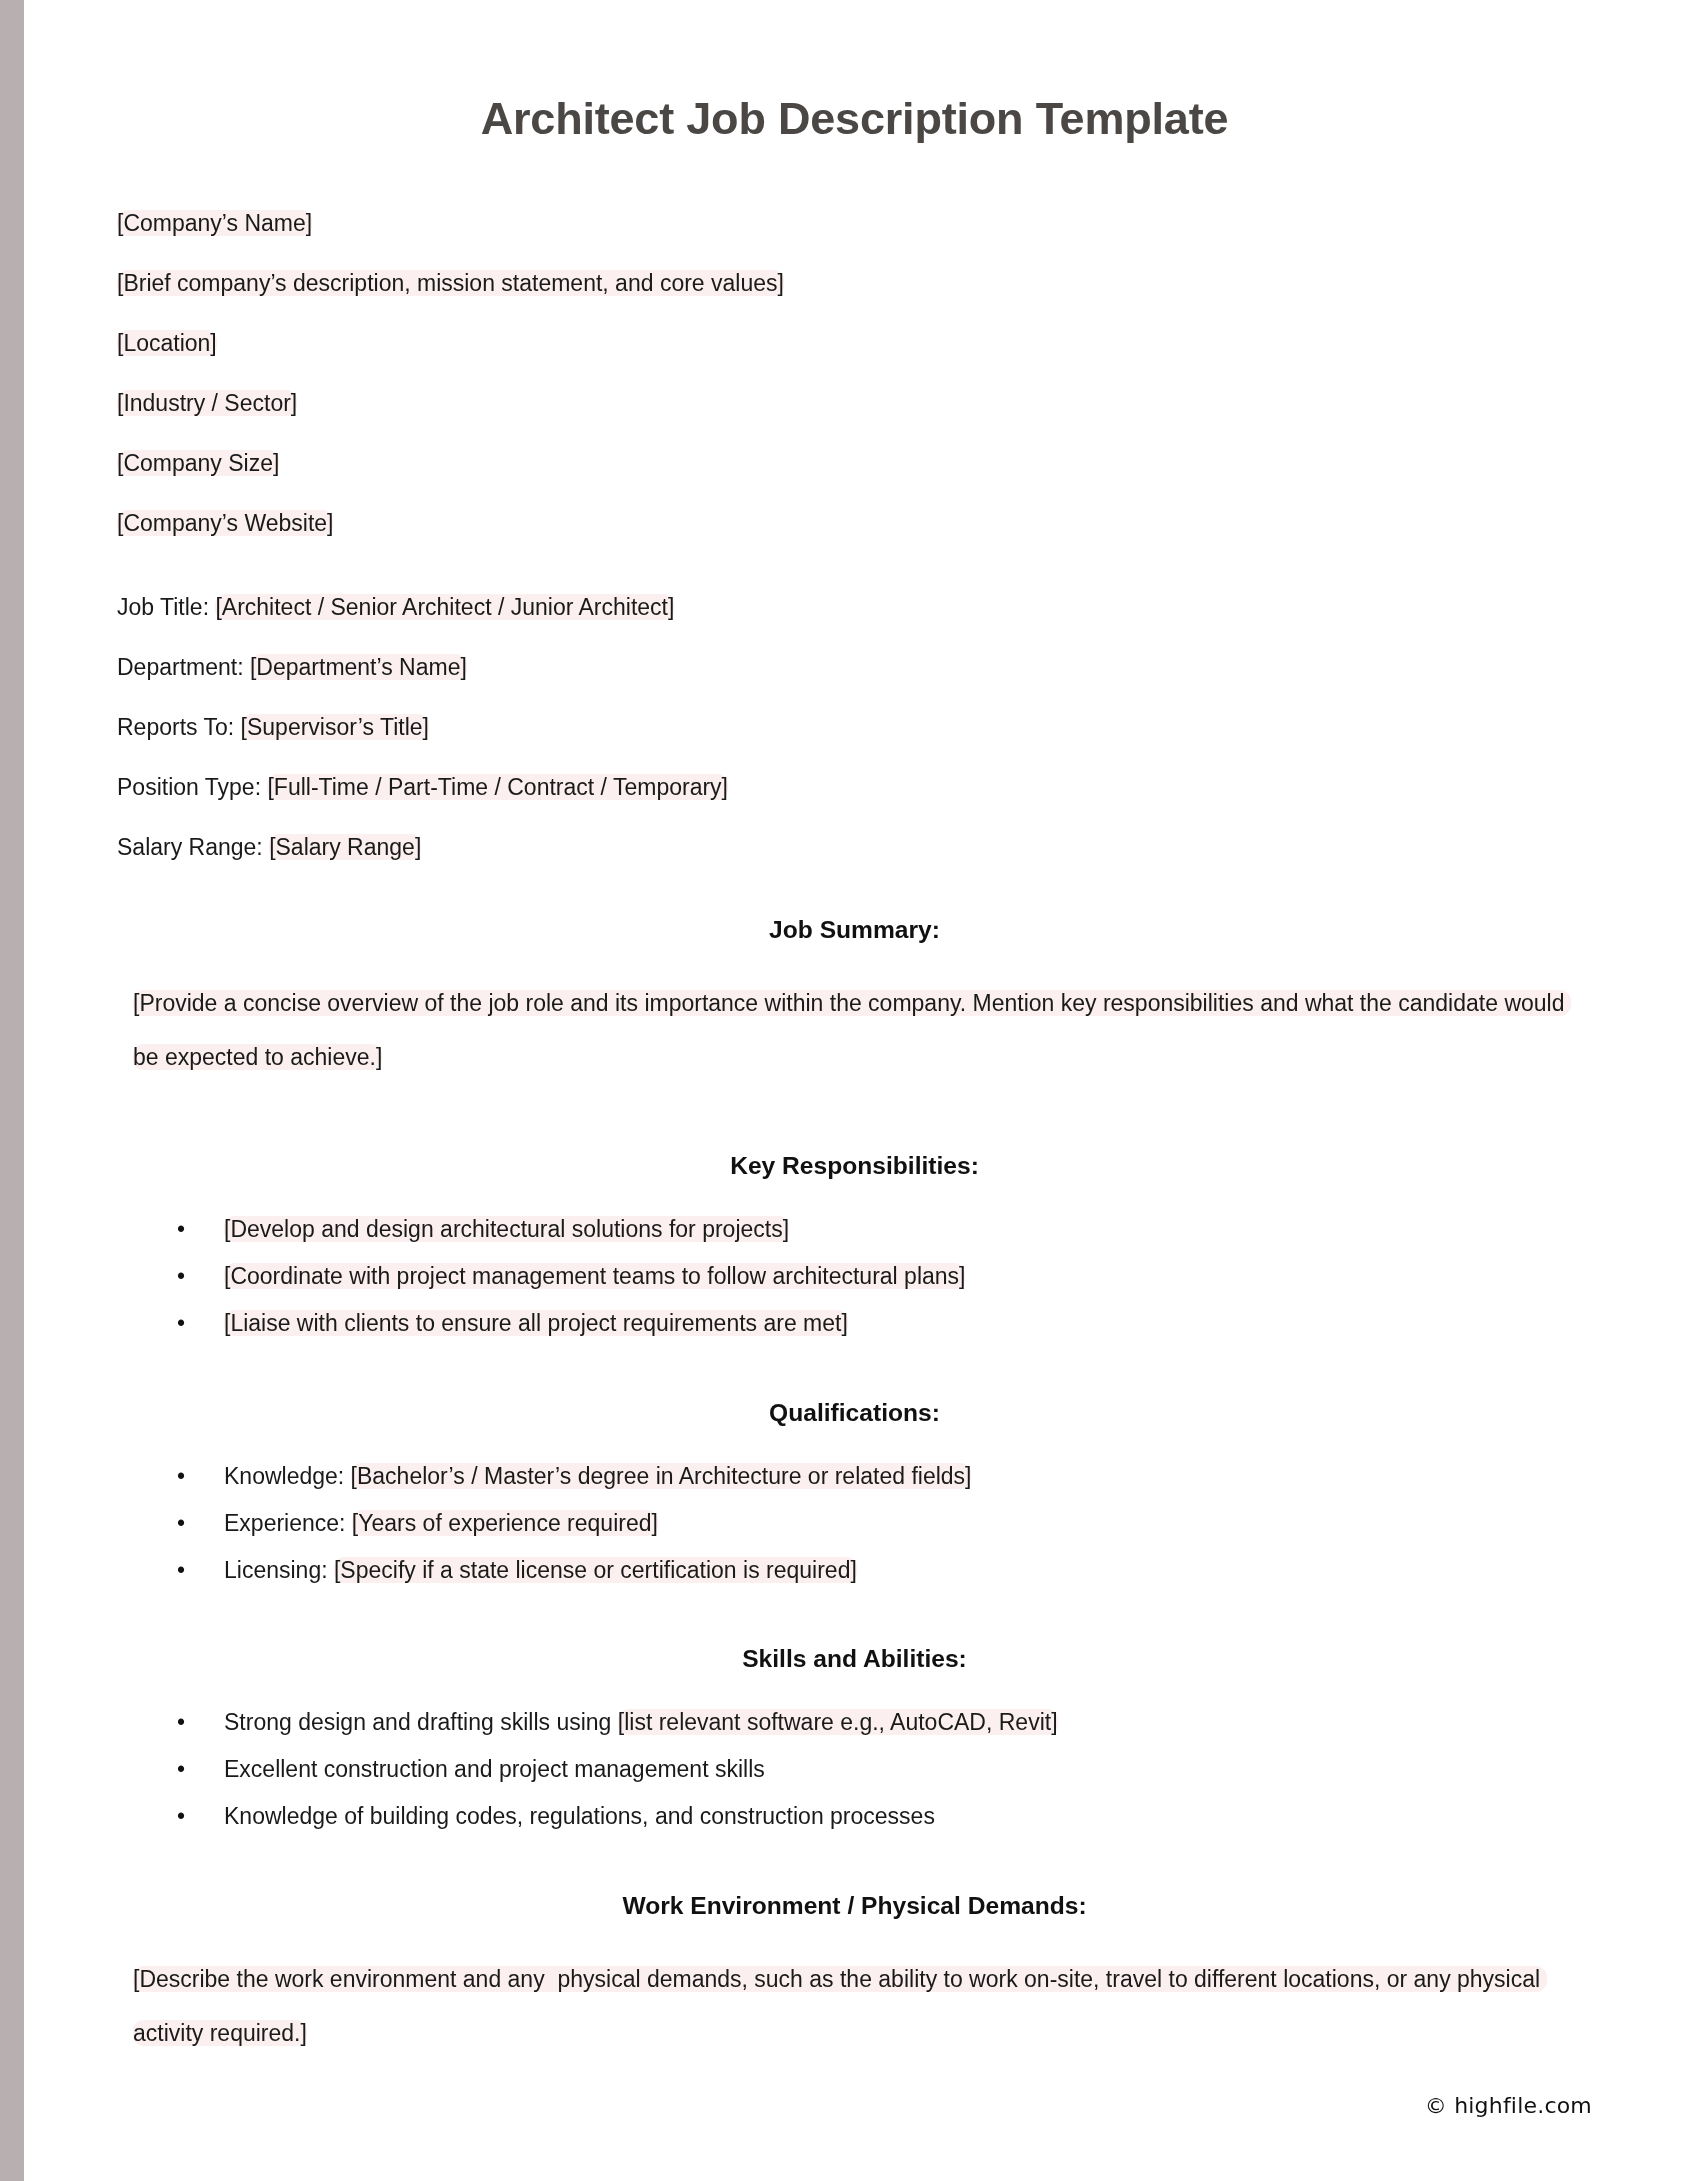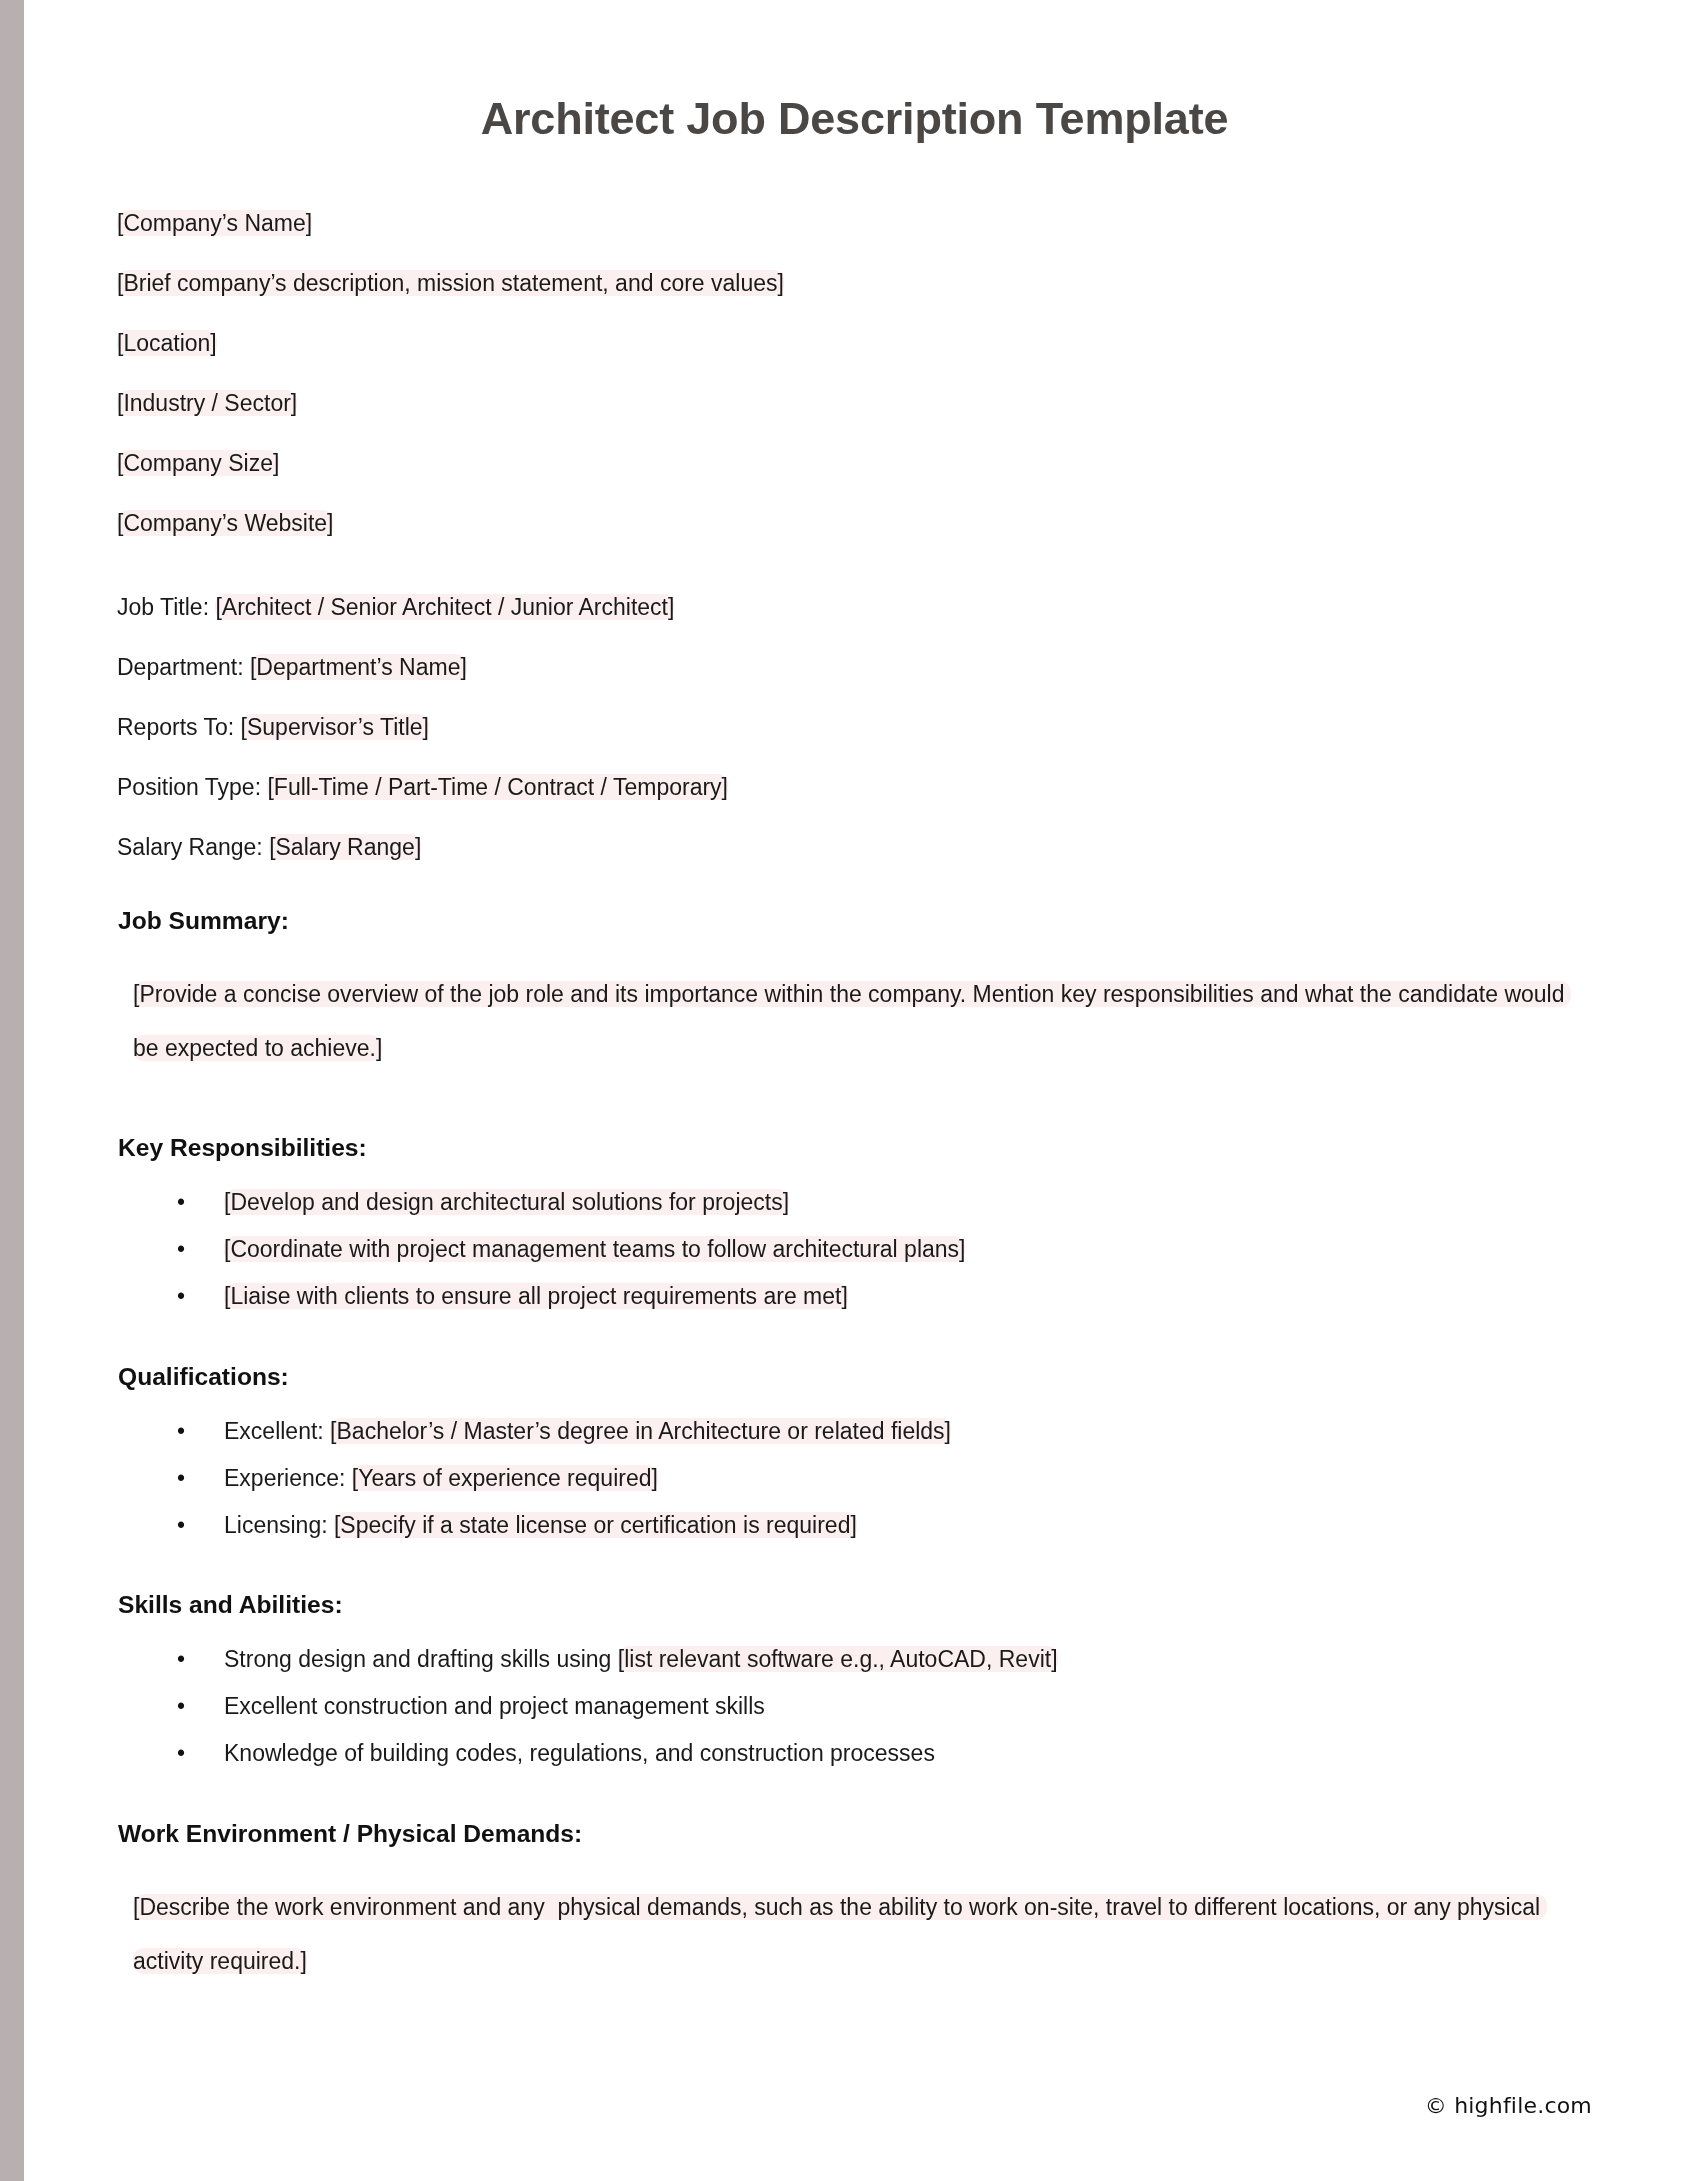--- a/index.html
+++ b/index.html
@@ -77,26 +77,27 @@
   
   .hl {
     background-color: #fbefef;
     box-decoration-break: clone;
     border-radius: 11px;
     -webkit-box-decoration-break: clone;
   }
 
   
   h2.section-heading {
-    margin: 1px;
+    margin: 10px;
     padding: 0;
     font-size: 24.6px;
     font-weight: bold;
     color: #111111;
     line-height: 61px;
+    text-align: center;
   }
 
   
   ul.bullets {
     list-style: none;
     margin: 0;
     padding: 0;
   }
   ul.bullets li {
     position: relative;
@@ -175,21 +176,21 @@
           <li><span class="hl">[Coordinate with project management teams to follow architectural plans]</span></li>
           <li><span class="hl">[Liaise with clients to ensure all project requirements are met]</span></li>
         </ul>
       </section>
 
       <div class="gap-md"></div>
 
       <section>
         <h2 class="section-heading">Qualifications:</h2>
         <ul class="bullets">
-          <li><span>Excellent: </span><span class="hl">[Bachelor’s / Master’s degree in Architecture or related fields]</span></li>
+          <li><span>Knowledge: </span><span class="hl">[Bachelor’s / Master’s degree in Architecture or related fields]</span></li>
           <li><span>Experience: </span><span class="hl">[Years of experience required]</span></li>
           <li><span>Licensing: </span><span class="hl">[Specify if a state license or certification is required]</span></li>
         </ul>
       </section>
 
       <div class="gap-md"></div>
 
       <section>
         <h2 class="section-heading">Skills and Abilities:</h2>
         <ul class="bullets">

